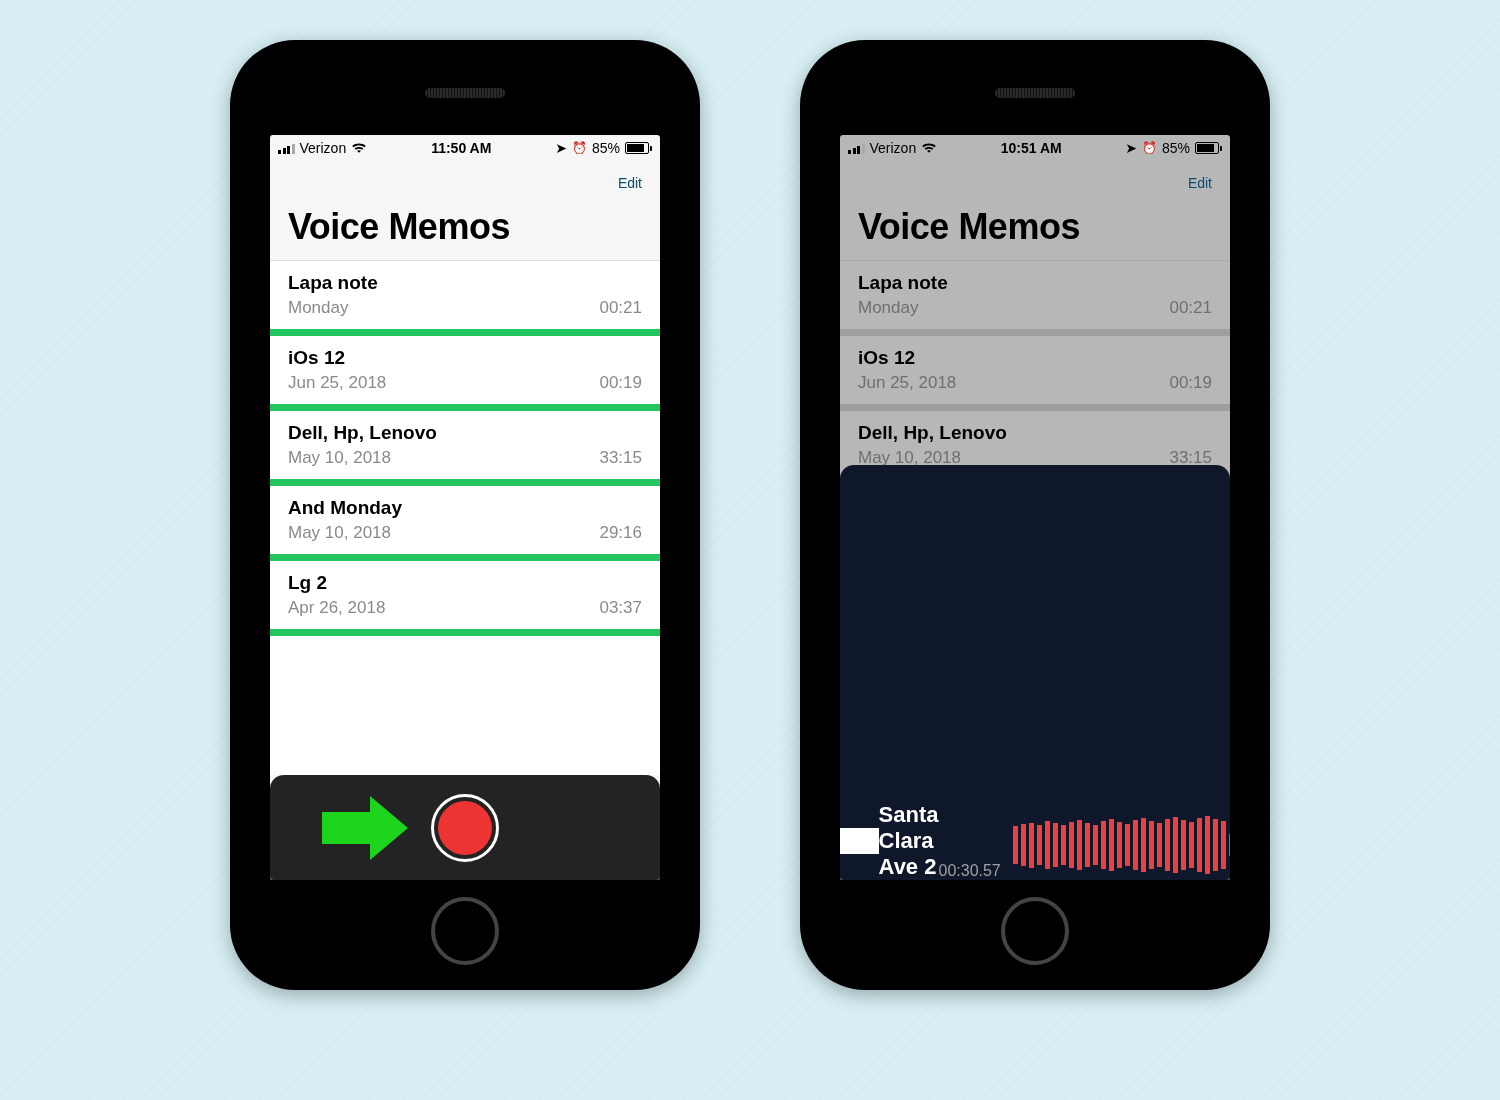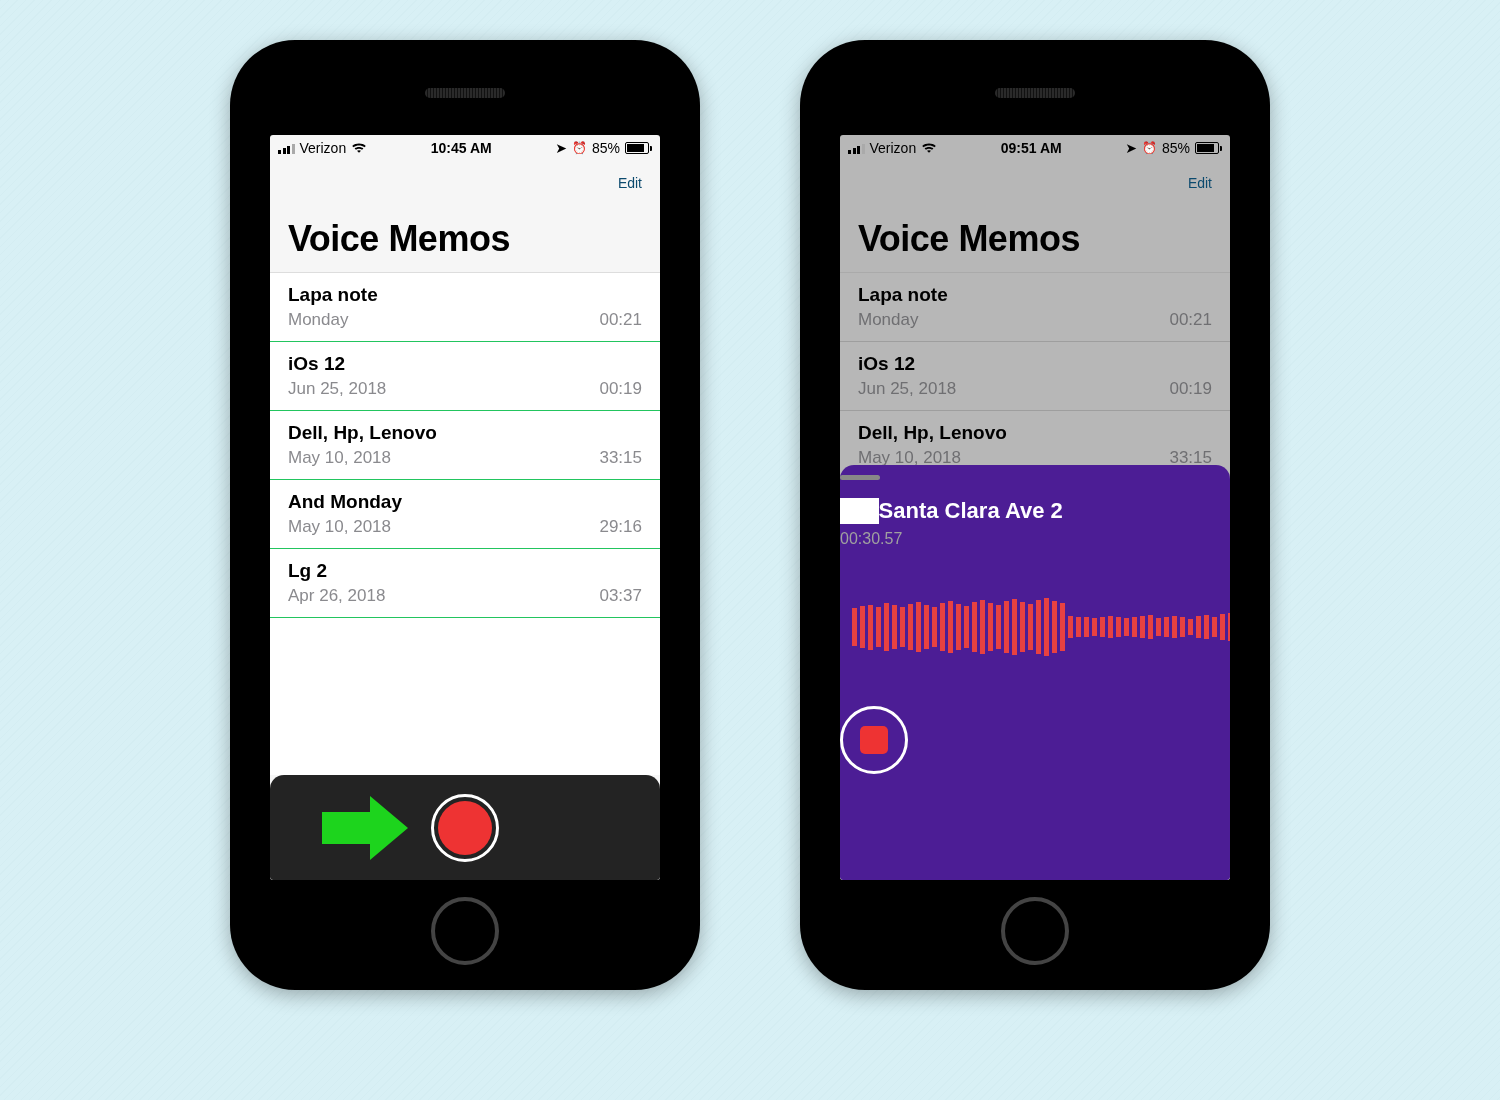--- a/index.html
+++ b/index.html
@@ -75,24 +75,24 @@
   .battery { display:flex; align-items:center; gap:1px;}
   .battery-body { width:24px; height:12px; border:1px solid #000; border-radius:2px; position:relative; padding:1px;}
   .battery-fill { height:100%; width:85%; background:#000;}
   .battery-tip { width:2px; height:5px; background:#000; border-radius:0 1px 1px 0;}
   .nav-bar {
     display:flex; justify-content:flex-end; padding: 14px 18px 10px 18px;
   }
   .edit-btn { color:#0c4a6e; font-size:14px;}
   .title-bar { padding: 5px 18px 12px 18px; border-bottom:1px solid #ddd;}
   .dimmed .title-bar { border-bottom-color:#aaa;}
-  .app-title { font-size:36px; font-weight:700; letter-spacing:-0.5px;margin-top:12px;}
+  .app-title { font-size:36px; font-weight:700; letter-spacing:-0.5px;}
   .memo-list { flex:1; background:#fff; overflow:hidden;}
   .dimmed .memo-list { background:#b7b7b7;}
-  .memo-item { padding: 11px 18px; border-bottom:1px solid #22c55e; }
+  .memo-item { padding: 11px 18px; border-bottom:7px solid #22c55e; }
   .dimmed .memo-item { border-bottom-color:#9e9e9e;}
   .memo-title { font-size:19px; font-weight:600; margin-bottom:4px;}
   .memo-meta { display:flex; justify-content:space-between; font-size:17px; color:#8a8a8e;}
   .dimmed .memo-meta { color:#6f6f72;}
   .record-bar {
     background:#232323; height:105px; display:flex; align-items:center; justify-content:center;
     border-radius: 14px 14px 3px 3px; position:relative;
   }
   .record-btn-outer {
     width:68px; height:68px; border:3px solid #fff; border-radius:50%;
@@ -106,22 +106,22 @@
     width:48px; height:32px; background:#1dd41d;
   }
   .green-arrow-head{
     position:absolute; left:100px; top:50%; transform:translateY(-50%);
     width:0; height:0; border-top:32px solid transparent; border-bottom:32px solid transparent;
     border-left:38px solid #1dd41d;
   }
   
   .sheet {
     position:absolute; bottom:0; left:0; right:0; height:415px;
-    background:#4c1d95; border-radius:14px 14px 3px 3px;
-    padding: 10px 0 0 0; display:flex; flex-direction:column; align-items:flex-start;
+    background:#0f172a; border-radius:14px 14px 3px 3px;
+    padding: 10px 0 0 0; display:flex; flex-direction:row; align-items:flex-end;
   }
   .grabber { width:40px; height:5px; background:#888; border-radius:3px; margin-bottom:18px;}
   .rec-title { color:#fff; font-size:22px; font-weight:600;}
   .rec-title-obscured { color:#fff; font-size:22px; font-weight:600; background:#fff; padding:0 4px;}
   .rec-title-row { display:flex; align-items:center;}
   .rec-time { color:#a0a0a0; font-size:16px; margin-top:6px;}
   .waveform { margin-top:44px; width:100%; height:70px; display:flex; align-items:center; padding:0 12px; gap:3px;}
   .waveform span { flex:0 0 5px; background:#e84141; }
   .stop-btn-outer {
     margin-top:44px; width:68px; height:68px; border:3px solid #fff; border-radius:50%;
@@ -141,21 +141,21 @@
             <span class="sb1"></span>
             <span class="sb2"></span>
             <span class="sb3"></span>
             <span class="sb4"></span>
           </div>
         <span>Verizon</span>
         <svg class="wifi-icon" viewBox="0 0 20 14">
             <path d="M10 13 L7.5 10.5 C8.9 9.4 11.1 9.4 12.5 10.5 Z M4.5 7.5 C7.5 5 12.5 5 15.5 7.5 L13.8 9.2 C11.7 7.5 8.3 7.5 6.2 9.2 Z M1.5 4.5 C6 0.5 14 0.5 18.5 4.5 L16.8 6.2 C13.1 3 6.9 3 3.2 6.2 Z" fill="#000"></path>
           </svg>
       </div>
-      <div class="status-center">10:45 AM</div>
+      <div class="status-center">11:50 AM</div>
       <div class="status-right">
         <span>➤</span>
         <span style="font-size:12px;">⏰</span>
         <span>85%</span>
         <div class="battery">
             <div class="battery-body">
               <div class="battery-fill"></div>
             </div>
             <div class="battery-tip"></div>
           </div>
@@ -224,21 +224,21 @@
             <span class="sb1"></span>
             <span class="sb2"></span>
             <span class="sb3"></span>
             <span class="sb4"></span>
           </div>
         <span>Verizon</span>
         <svg class="wifi-icon" viewBox="0 0 20 14">
             <path d="M10 13 L7.5 10.5 C8.9 9.4 11.1 9.4 12.5 10.5 Z M4.5 7.5 C7.5 5 12.5 5 15.5 7.5 L13.8 9.2 C11.7 7.5 8.3 7.5 6.2 9.2 Z M1.5 4.5 C6 0.5 14 0.5 18.5 4.5 L16.8 6.2 C13.1 3 6.9 3 3.2 6.2 Z" fill="#000"></path>
           </svg>
       </div>
-      <div class="status-center">09:51 AM</div>
+      <div class="status-center">10:51 AM</div>
       <div class="status-right">
         <span>➤</span>
         <span style="font-size:12px;">⏰</span>
         <span>85%</span>
         <div class="battery">
             <div class="battery-body">
               <div class="battery-fill"></div>
             </div>
             <div class="battery-tip"></div>
           </div>

